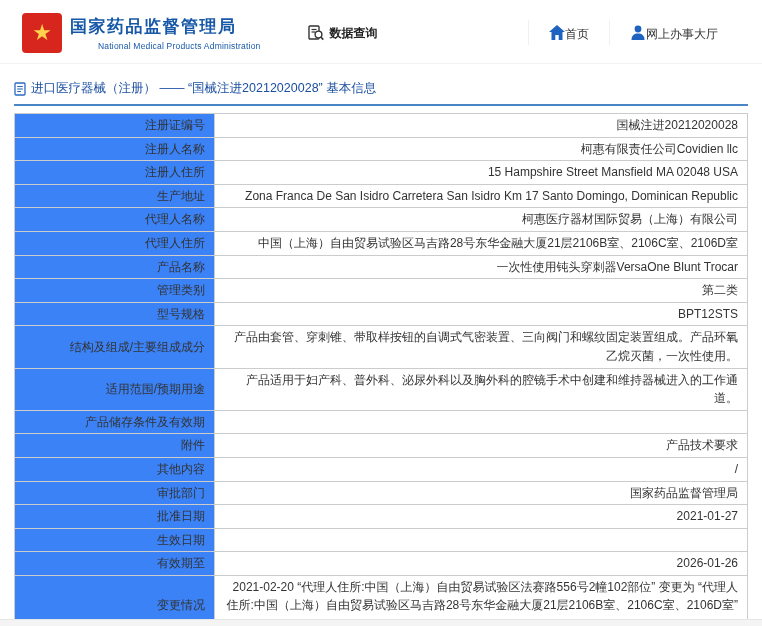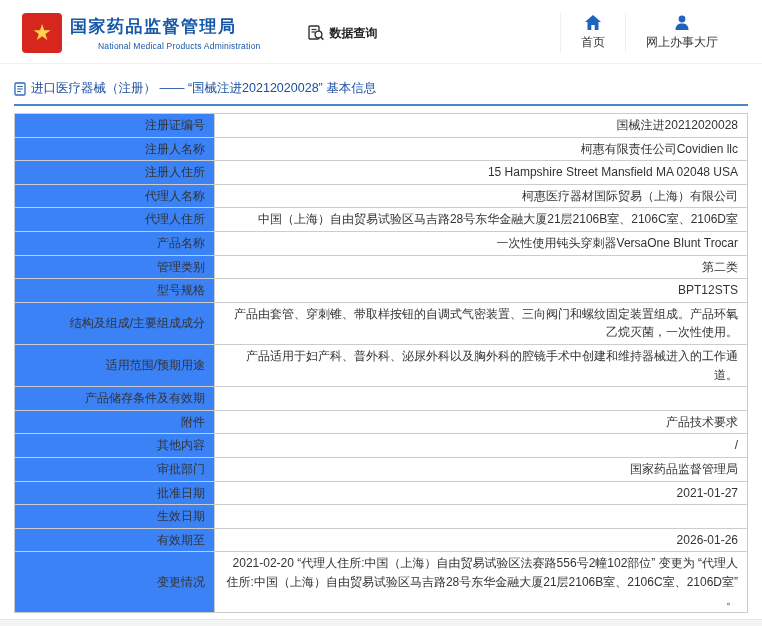--- a/index.html
+++ b/index.html
@@ -35,21 +35,21 @@
   .title-en {
     font-size: 8.5px; color: #1658a7; margin-top: 3px; letter-spacing: 0.2px; padding-left: 28px;
   }
   .data-query {
     display: flex; align-items: flex-end; gap: 5px;
     margin-left: 46px; cursor: pointer;
     font-size: 12px; font-weight: bold; color: #222;
   }
   .nav-right { margin-left: auto; display: flex; }
   .nav-item {
-    display: flex; flex-direction: column; align-items: center; justify-content: center;
+    display: flex; flex-direction: row; align-items: center; justify-content: center;
     padding: 2px 20px; cursor: pointer;
     border-left: 1px solid #f0f0f0;
   }
   .nav-item .nav-label { font-size: 12px; color: #333; margin-top: 4px; }
 
   
   .breadcrumb-bar {
     display: flex; align-items: center; gap: 5px;
     margin: 16px 14px 0 14px;
     font-size: 12.5px; color: #1b4fa0;
@@ -157,20 +157,24 @@
       </tr>
       <tr>
         <td class="label">注册人名称</td>
         <td class="value">柯惠有限责任公司Covidien llc</td>
       </tr>
       <tr>
         <td class="label">注册人住所</td>
         <td class="value">15 Hampshire Street Mansfield MA 02048 USA</td>
       </tr>
       <tr>
+        <td class="label">生产地址</td>
+        <td class="value">Zona Franca De San Isidro Carretera San Isidro Km 17 Santo Domingo, Dominican Republic</td>
+      </tr>
+      <tr>
         <td class="label">代理人名称</td>
         <td class="value">柯惠医疗器材国际贸易（上海）有限公司</td>
       </tr>
       <tr>
         <td class="label">代理人住所</td>
         <td class="value">中国（上海）自由贸易试验区马吉路28号东华金融大厦21层2106B室、2106C室、2106D室</td>
       </tr>
       <tr>
         <td class="label">产品名称</td>
         <td class="value">一次性使用钝头穿刺器VersaOne Blunt Trocar</td>

